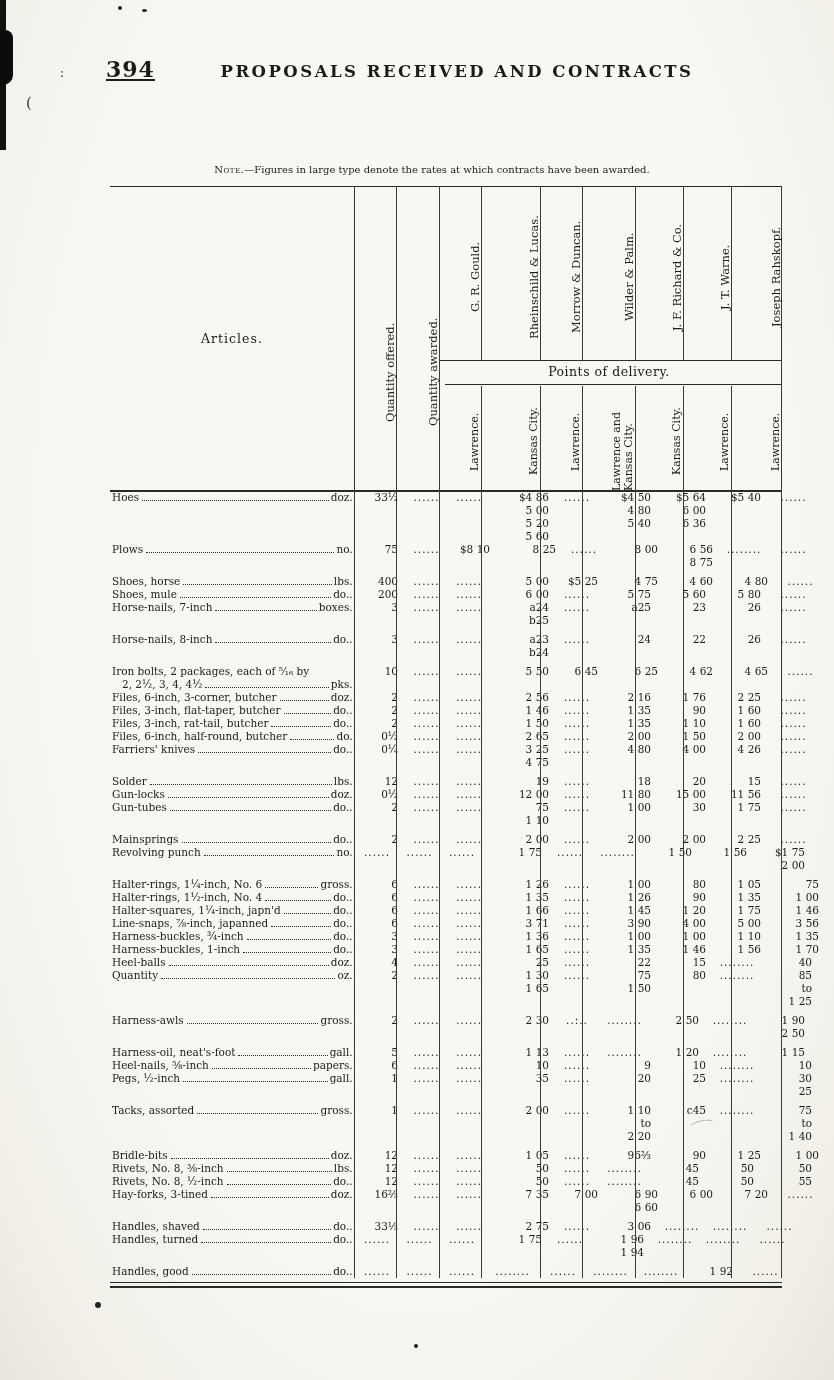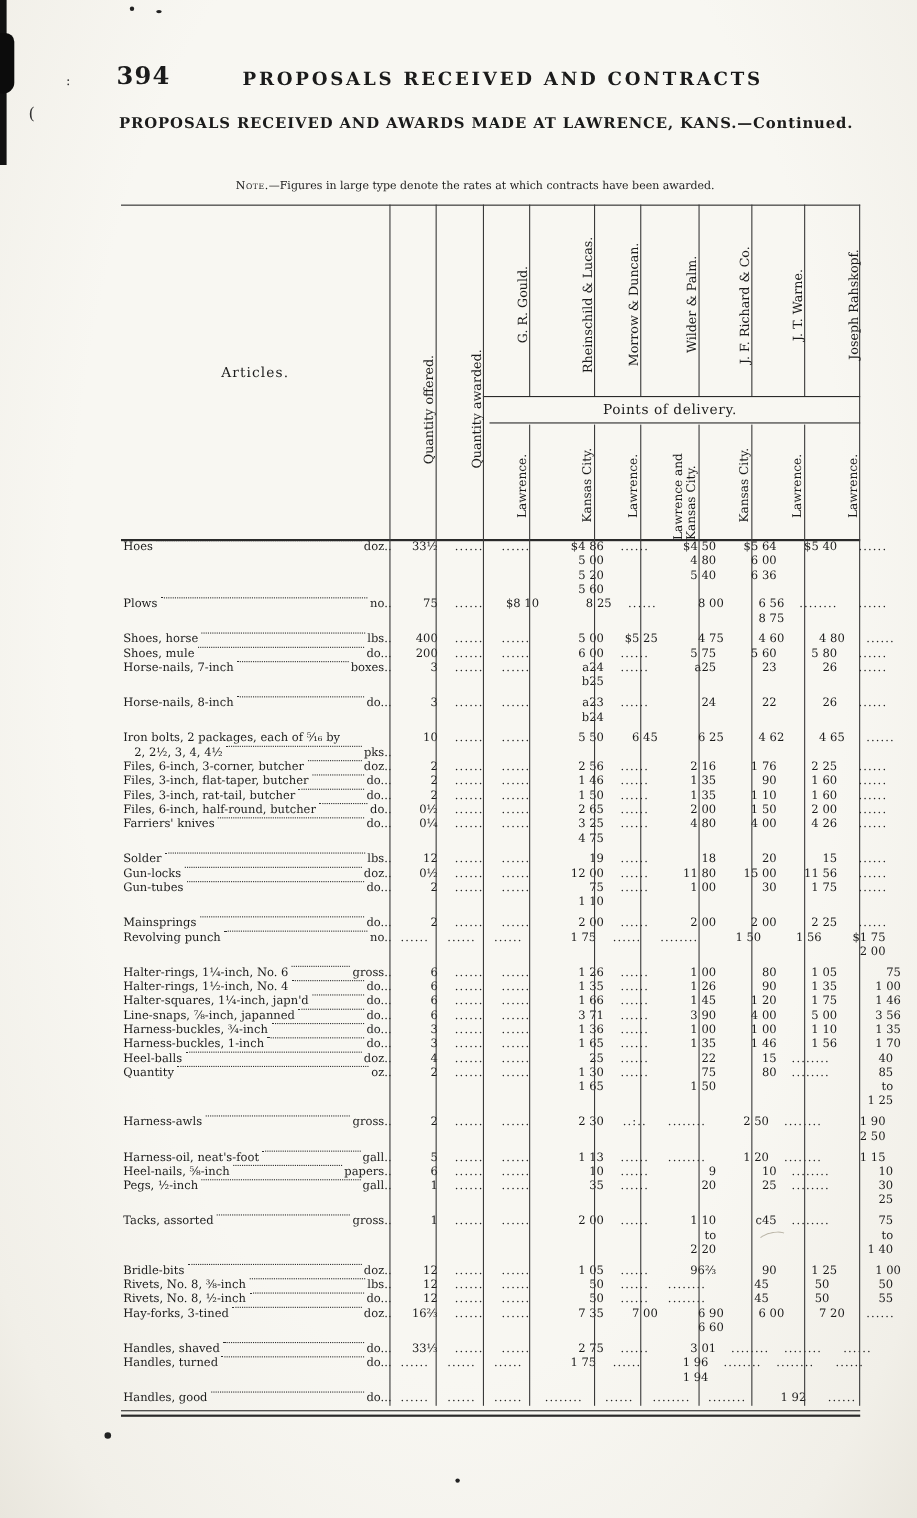--- a/index.html
+++ b/index.html
@@ -5,21 +5,21 @@
   html,body{margin:0;padding:0;background:#e8e6e0;}
   .page{
     position:relative;width:834px;height:1380px;margin:0 auto;
     background:
       radial-gradient(ellipse at 50% 40%, #f8f7f2 60%, #f1efe8 88%, #e9e6dd 100%);
     color:#1b1b1b;
     font-family:"DejaVu Serif", serif;
     overflow:hidden;
   }
   
-  .pageno{position:absolute;left:106px;top:56px;font-size:22px;font-weight:bold;letter-spacing:1px;}
+  .pageno{position:absolute;left:106px;top:56px;font-size:22px;font-weight:bold;letter-spacing:1px;text-decoration:underline;}
   .running{position:absolute;left:150px;right:70px;top:62px;text-align:center;
     font-size:16.5px;font-weight:bold;letter-spacing:2.5px;}
   .title2{position:absolute;left:90px;right:40px;top:104px;text-align:center;
     font-size:13.5px;font-weight:bold;letter-spacing:.8px;}
   .subtitle{position:absolute;left:90px;right:60px;top:132px;text-align:center;
     font-size:15px;font-style:italic;}
   .noteline{position:absolute;left:90px;right:60px;top:164px;text-align:center;font-size:10px;}
   .noteline .sc{font-variant:small-caps;letter-spacing:.5px;}
   
   .tbl{position:absolute;left:110px;top:186px;width:672px;}
@@ -35,21 +35,21 @@
     display:flex;align-items:center;justify-content:center;font-size:12.5px;letter-spacing:1px;}
   .pod{position:absolute;text-align:center;font-size:12.5px;letter-spacing:.5px;}
   
   .tbody{position:relative;font-size:10.5px;line-height:13px;}
   .trow{display:flex;align-items:flex-start;}
   .trow.gap{margin-top:6px;}
   .c{flex:none;white-space:pre-line;}
   .c.num{text-align:right;padding-right:7px;}
   .c.dots{text-align:center;letter-spacing:1px;color:#222;}
   .art{width:244px;padding-left:2px;}
-  .a2{display:flex;align-items:flex-start;}
+  .a2{display:flex;align-items:flex-end;}
   .a2 .leader{flex:1;border-bottom:1.5px dotted #2c2c2c;margin:0 2px 3px 3px;min-width:6px;}
   .a2 .indent{padding-left:10px;}
   .w-qo{width:42px}.w-qa{width:43px}.w-g{width:42px}.w-kc{width:59px}
   .w-m{width:42px}.w-w{width:53px}.w-r{width:48px}.w-jt{width:48px}.w-jr{width:51px}
   .bodylines{position:absolute;top:0;bottom:0;pointer-events:none;}
   
   .botrules{position:relative;height:8px;margin-top:4px;}
   .fnotes{position:relative;height:40px;font-size:12px;margin-top:10px;}
   .fn{position:absolute;white-space:nowrap;}
   .fn i{font-style:italic;padding-right:4px;}
@@ -71,21 +71,20 @@
   <div class="paren" style="left:26px;top:94px;">(</div>
   <div class="paren" style="left:60px;top:66px;font-size:12px;">:</div>
   <div class="speck" style="left:118px;top:6px;width:4px;height:4px;"></div>
   <div class="speck" style="left:142px;top:9px;width:5px;height:3px;"></div>
   <div class="speck" style="left:95px;top:1302px;width:6px;height:6px;"></div>
   <div class="speck" style="left:414px;top:1344px;width:4px;height:4px;"></div>
   <div class="squiggle" style="left:688px;top:1120px;"></div>
 
   <div class="pageno">394</div>
   <div class="running">PROPOSALS RECEIVED AND CONTRACTS</div>
-  <div class="title2">PROPOSALS RECEIVED AND AWARDS MADE AT LAWRENCE, KANS.—Continued.</div>
   <div class="noteline">
     <span class="sc">Note.</span><span>—Figures in large type denote the rates at which contracts have been awarded.</span>
   </div>
 
   <div class="tbl">
     <div class="thead" id="thead">
       <div class="articles-label">Articles.</div>
       <div class="pod" id="pod" style="left: 329px; width: 340px; top: 178px;">Points of delivery.</div>
     <div class="rule" style="left: 0px; right: 0px; top: 0px; height: 1px;"></div>
         <div class="rule" style="left: 329px; right: 0px; top: 174px; height: 1px;"></div>
@@ -557,21 +556,21 @@
           <div class="c w-jt num">7 20</div>
           <div class="c w-jr dots">......</div>
         </div>
         <div class="trow gap">
           <div class="c art"><div class="a2"><span>Handles, shaved</span><span class="leader"></span><span>do...</span></div></div>
           <div class="c w-qo num">33⅓</div>
           <div class="c w-qa dots">......</div>
           <div class="c w-g dots">......</div>
           <div class="c w-kc num">2 75</div>
           <div class="c w-m dots">......</div>
-          <div class="c w-w num">3 01</div>
+          <div class="c w-w num">3 06</div>
           <div class="c w-r dots">........</div>
           <div class="c w-jt dots">........</div>
           <div class="c w-jr dots">......</div>
         </div>
         <div class="trow">
           <div class="c art"><div class="a2"><span>Handles, turned</span><span class="leader"></span><span>do...</span></div></div>
           <div class="c w-qo dots">......</div>
           <div class="c w-qa dots">......</div>
           <div class="c w-g dots">......</div>
           <div class="c w-kc num">1 75</div>

